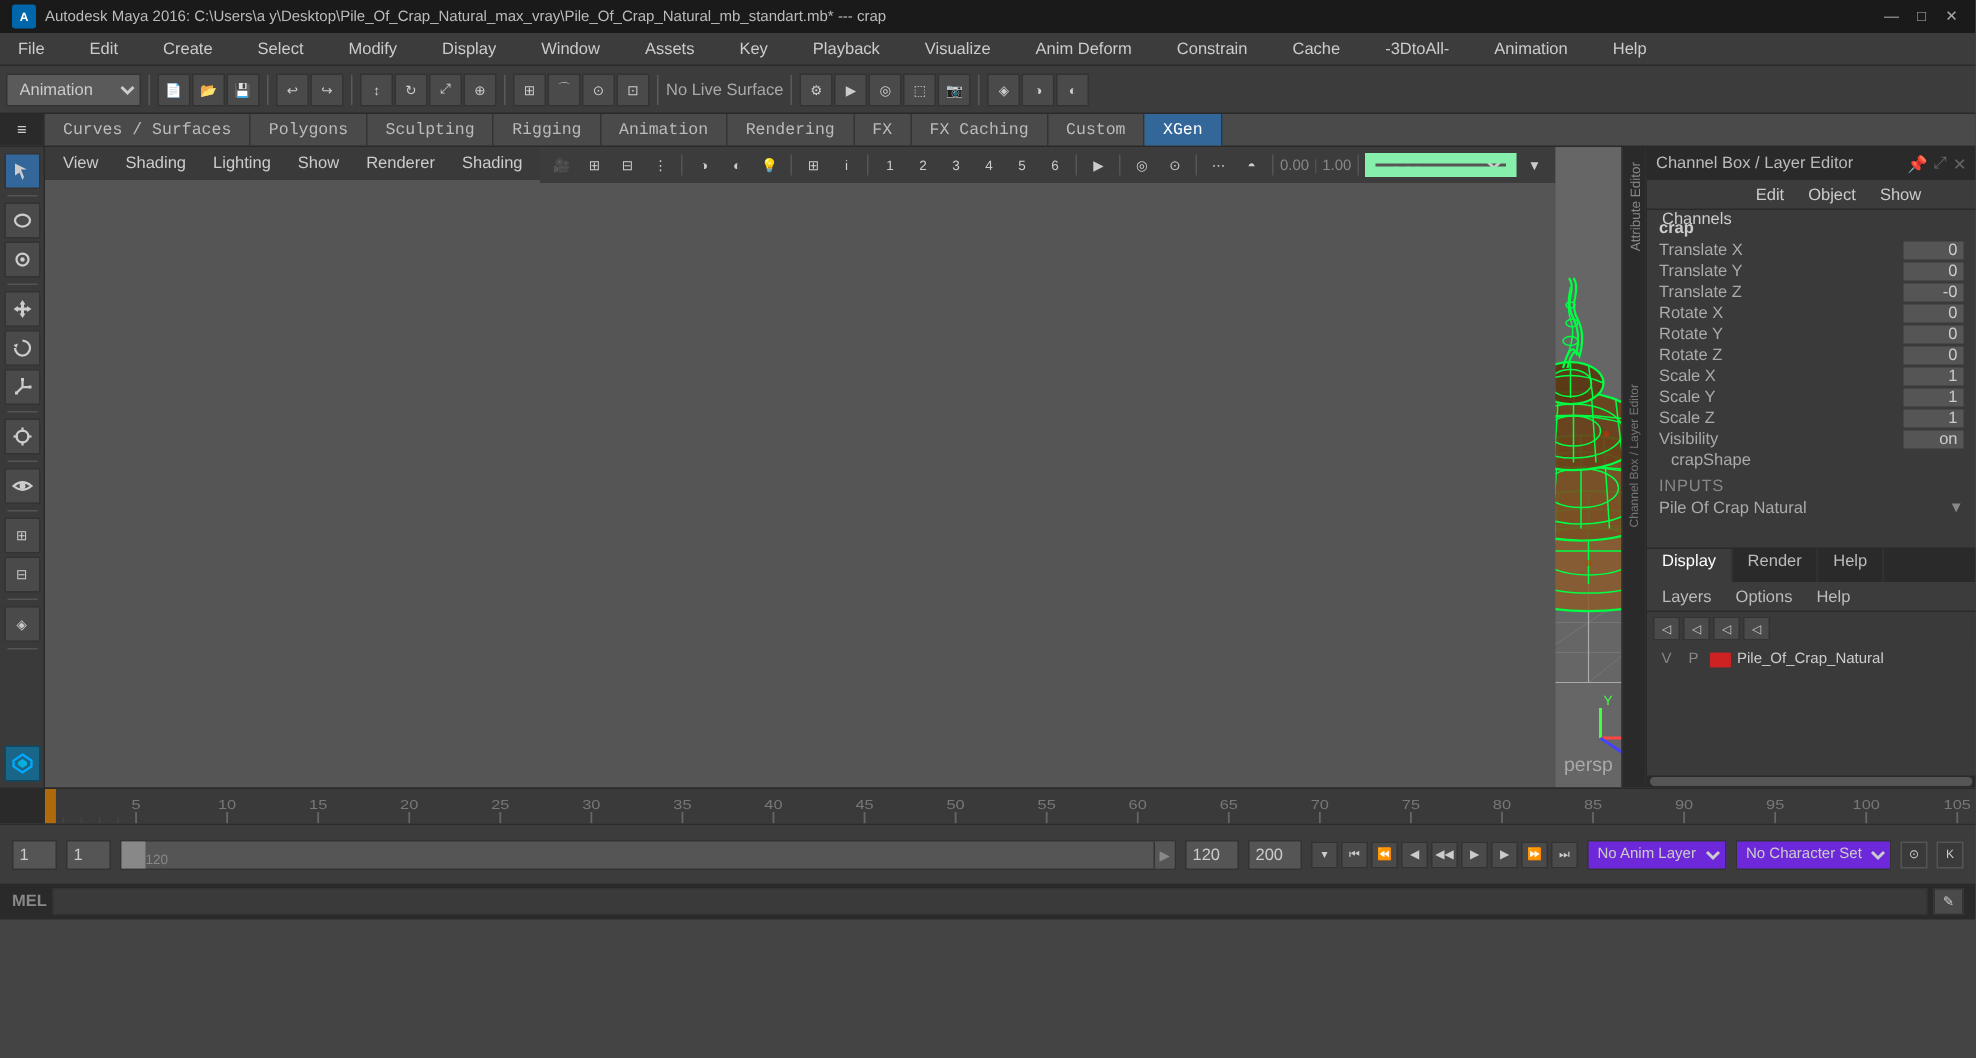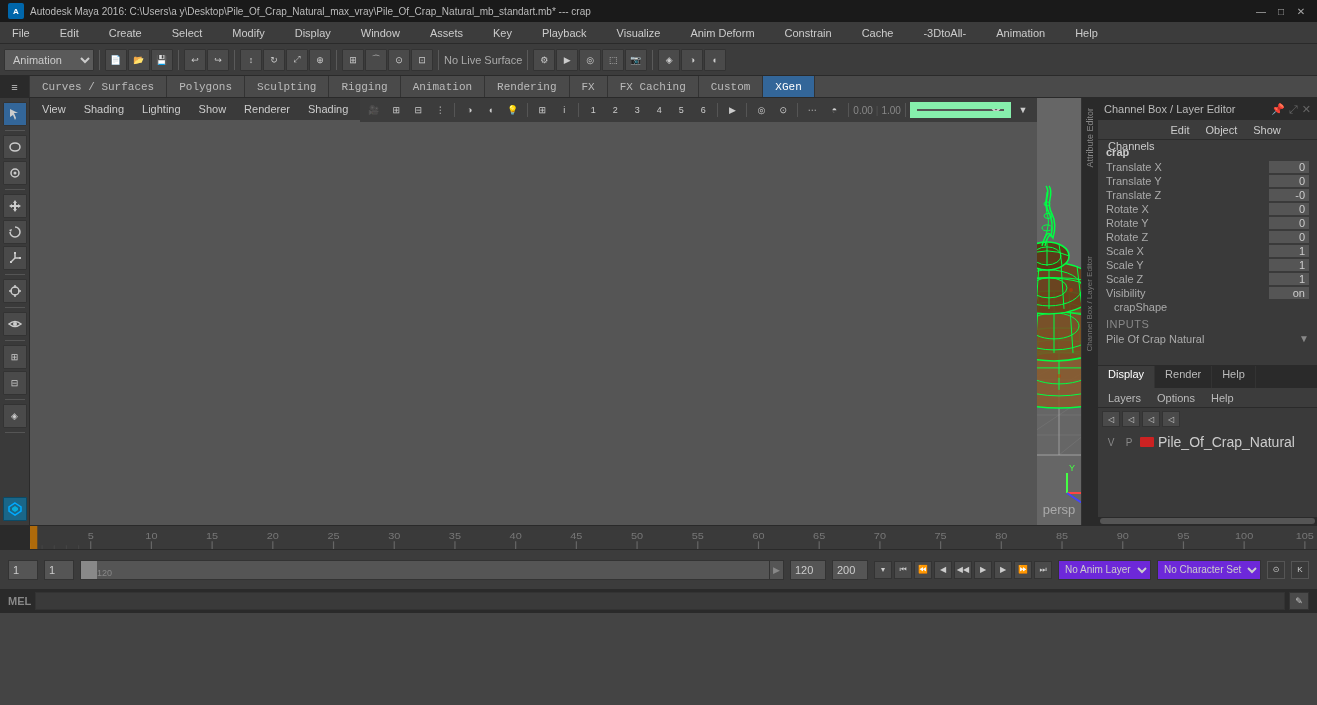--- a/index.html
+++ b/index.html
@@ -404,21 +404,21 @@
       display: flex;
       align-items: center;
       gap: 4px;
       padding: 2px 2px;
       font-size: 11px;
       cursor: pointer;
     }
     .layer-v { width: 14px; text-align: center; color: #888; font-size: 10px; }
     .layer-p { width: 14px; text-align: center; color: #888; font-size: 10px; }
     .layer-color { width: 14px; height: 10px; border-radius: 1px; }
-    .layer-name { color: #cccccc; font-size: 14px; }
+    .layer-name { color: #cccccc; font-size: 10px; }
     #layer-scrollbar-h {
       height: 8px;
       background: #2a2a2a;
       display: flex;
       align-items: center;
       padding: 0 2px;
     }
     .h-scroll-thumb {
       height: 6px;
       background: #555;

